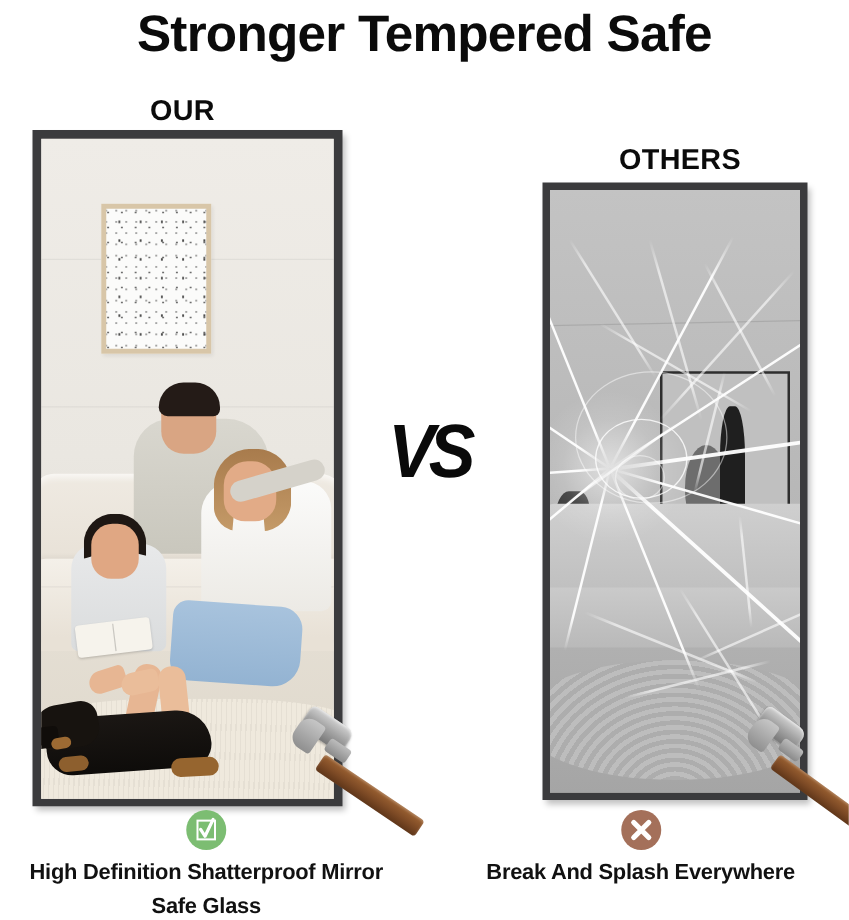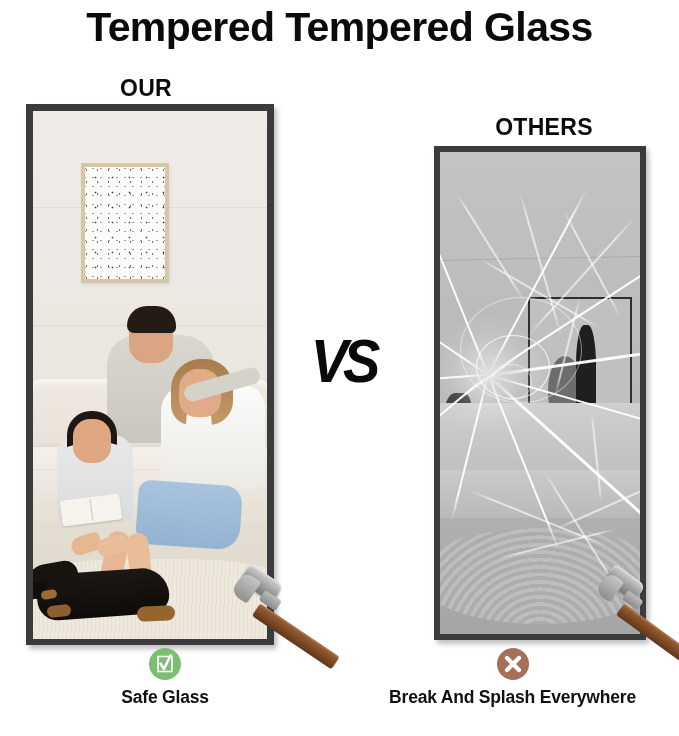--- a/index.html
+++ b/index.html
@@ -347,21 +347,21 @@
     font-size: 17.5px;
     line-height: 27px;
     color: #111111;
     letter-spacing: -0.2px;
   }
   .caption-text .line { display: block; white-space: nowrap; }
 </style>
 </head>
 <body>
 
-<div class="title">Tempered Tempered Glass</div>
+<div class="title">Stronger Tempered Safe</div>
 
 <div class="panel-label label-our">OUR</div>
 
 <div class="mirror mirror-our">
   <div class="glass">
     <div class="room-wall"></div>
     <div class="wall-seam" style="top:96px;"></div>
     <div class="wall-seam" style="top:214px;"></div>
 
     <div class="art-frame">
@@ -471,20 +471,21 @@
 </div>
 
 <div class="caption-block cap-left">
   <div class="badge badge-check">
     <svg width="32" height="32" viewBox="0 0 32 32" aria-hidden="true">
       <rect x="9" y="8.5" width="14" height="15" fill="none" stroke="#ffffff" stroke-width="1.6"></rect>
       <path d="M11.5 15.5 L15 21 L21.5 7.5" fill="none" stroke="#ffffff" stroke-width="2.6" stroke-linecap="round" stroke-linejoin="round"></path>
     </svg>
   </div>
   <div class="caption-text">
+    <span class="line">High Definition Shatterproof Mirror</span>
     <span class="line">Safe Glass</span>
   </div>
 </div>
 
 <div class="caption-block cap-right">
   <div class="badge badge-x">
     <svg width="32" height="32" viewBox="0 0 32 32" aria-hidden="true">
       <path d="M10 10 L22 22 M22 10 L10 22" fill="none" stroke="#ffffff" stroke-width="4.2" stroke-linecap="round"></path>
     </svg>
   </div>

